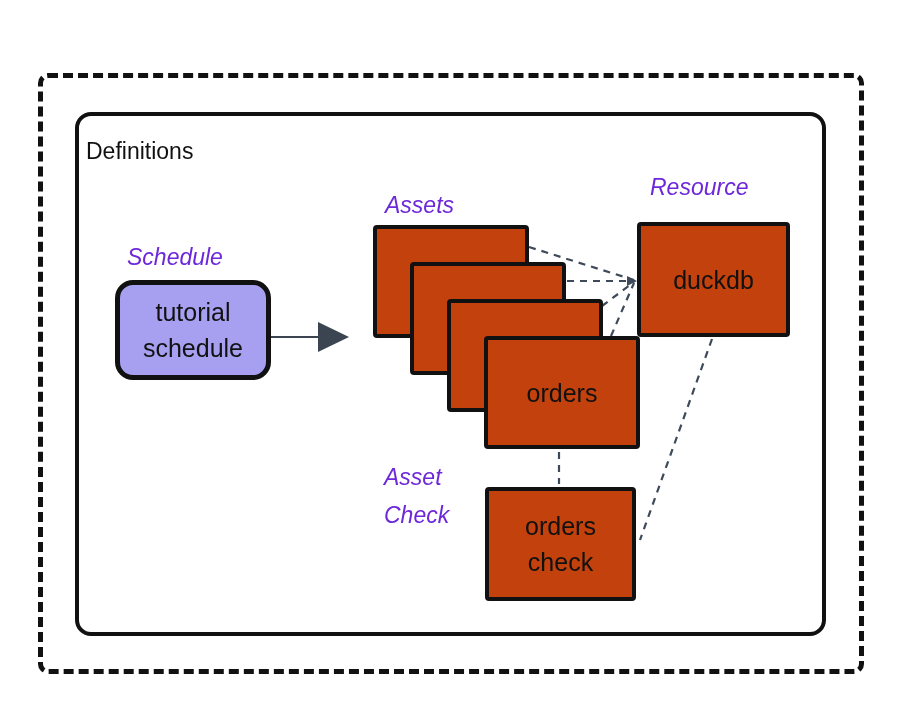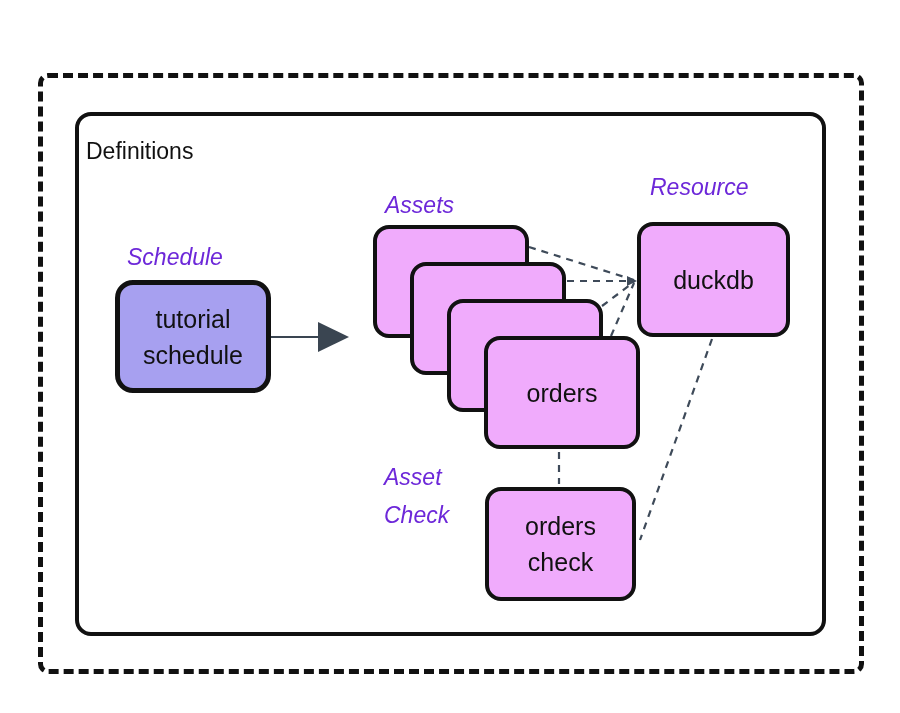--- a/index.html
+++ b/index.html
@@ -69,35 +69,35 @@
     white-space: nowrap;
     line-height: 38px;
   }
   .label-schedule   { left: 127px; top: 238px; }
   .label-assets     { left: 385px; top: 186px; }
   .label-resource   { left: 650px; top: 168px; }
   .label-asset-check{ left: 384px; top: 458px; }
 
   .node {
     position: absolute;
-    background: #f0abfc;
+    background: #c2410c;
     border: 4px solid #111111;
-    border-radius: 16px;
+    border-radius: 4px;
     display: flex;
     flex-direction: column;
     align-items: center;
     justify-content: center;
     text-align: center;
     font-size: 25px;
     line-height: 36px;
     color: #111111;
   }
 
   .node-schedule {
-    left: 115px; top: 280px; width: 156px; height: 113px;
+    left: 115px; top: 280px; width: 156px; height: 100px;
     background: #A7A0F0;
     border-width: 5px;
     border-radius: 18px;
     z-index: 4;
   }
 
   .asset-ghost-1 { left: 373px; top: 225px; width: 156px; height: 113px; z-index: 4; }
   .asset-ghost-2 { left: 410px; top: 262px; width: 156px; height: 113px; z-index: 5; }
   .asset-ghost-3 { left: 447px; top: 299px; width: 156px; height: 113px; z-index: 6; }
   .node-orders-aggregation { left: 484px; top: 336px; width: 156px; height: 113px; z-index: 7; }

